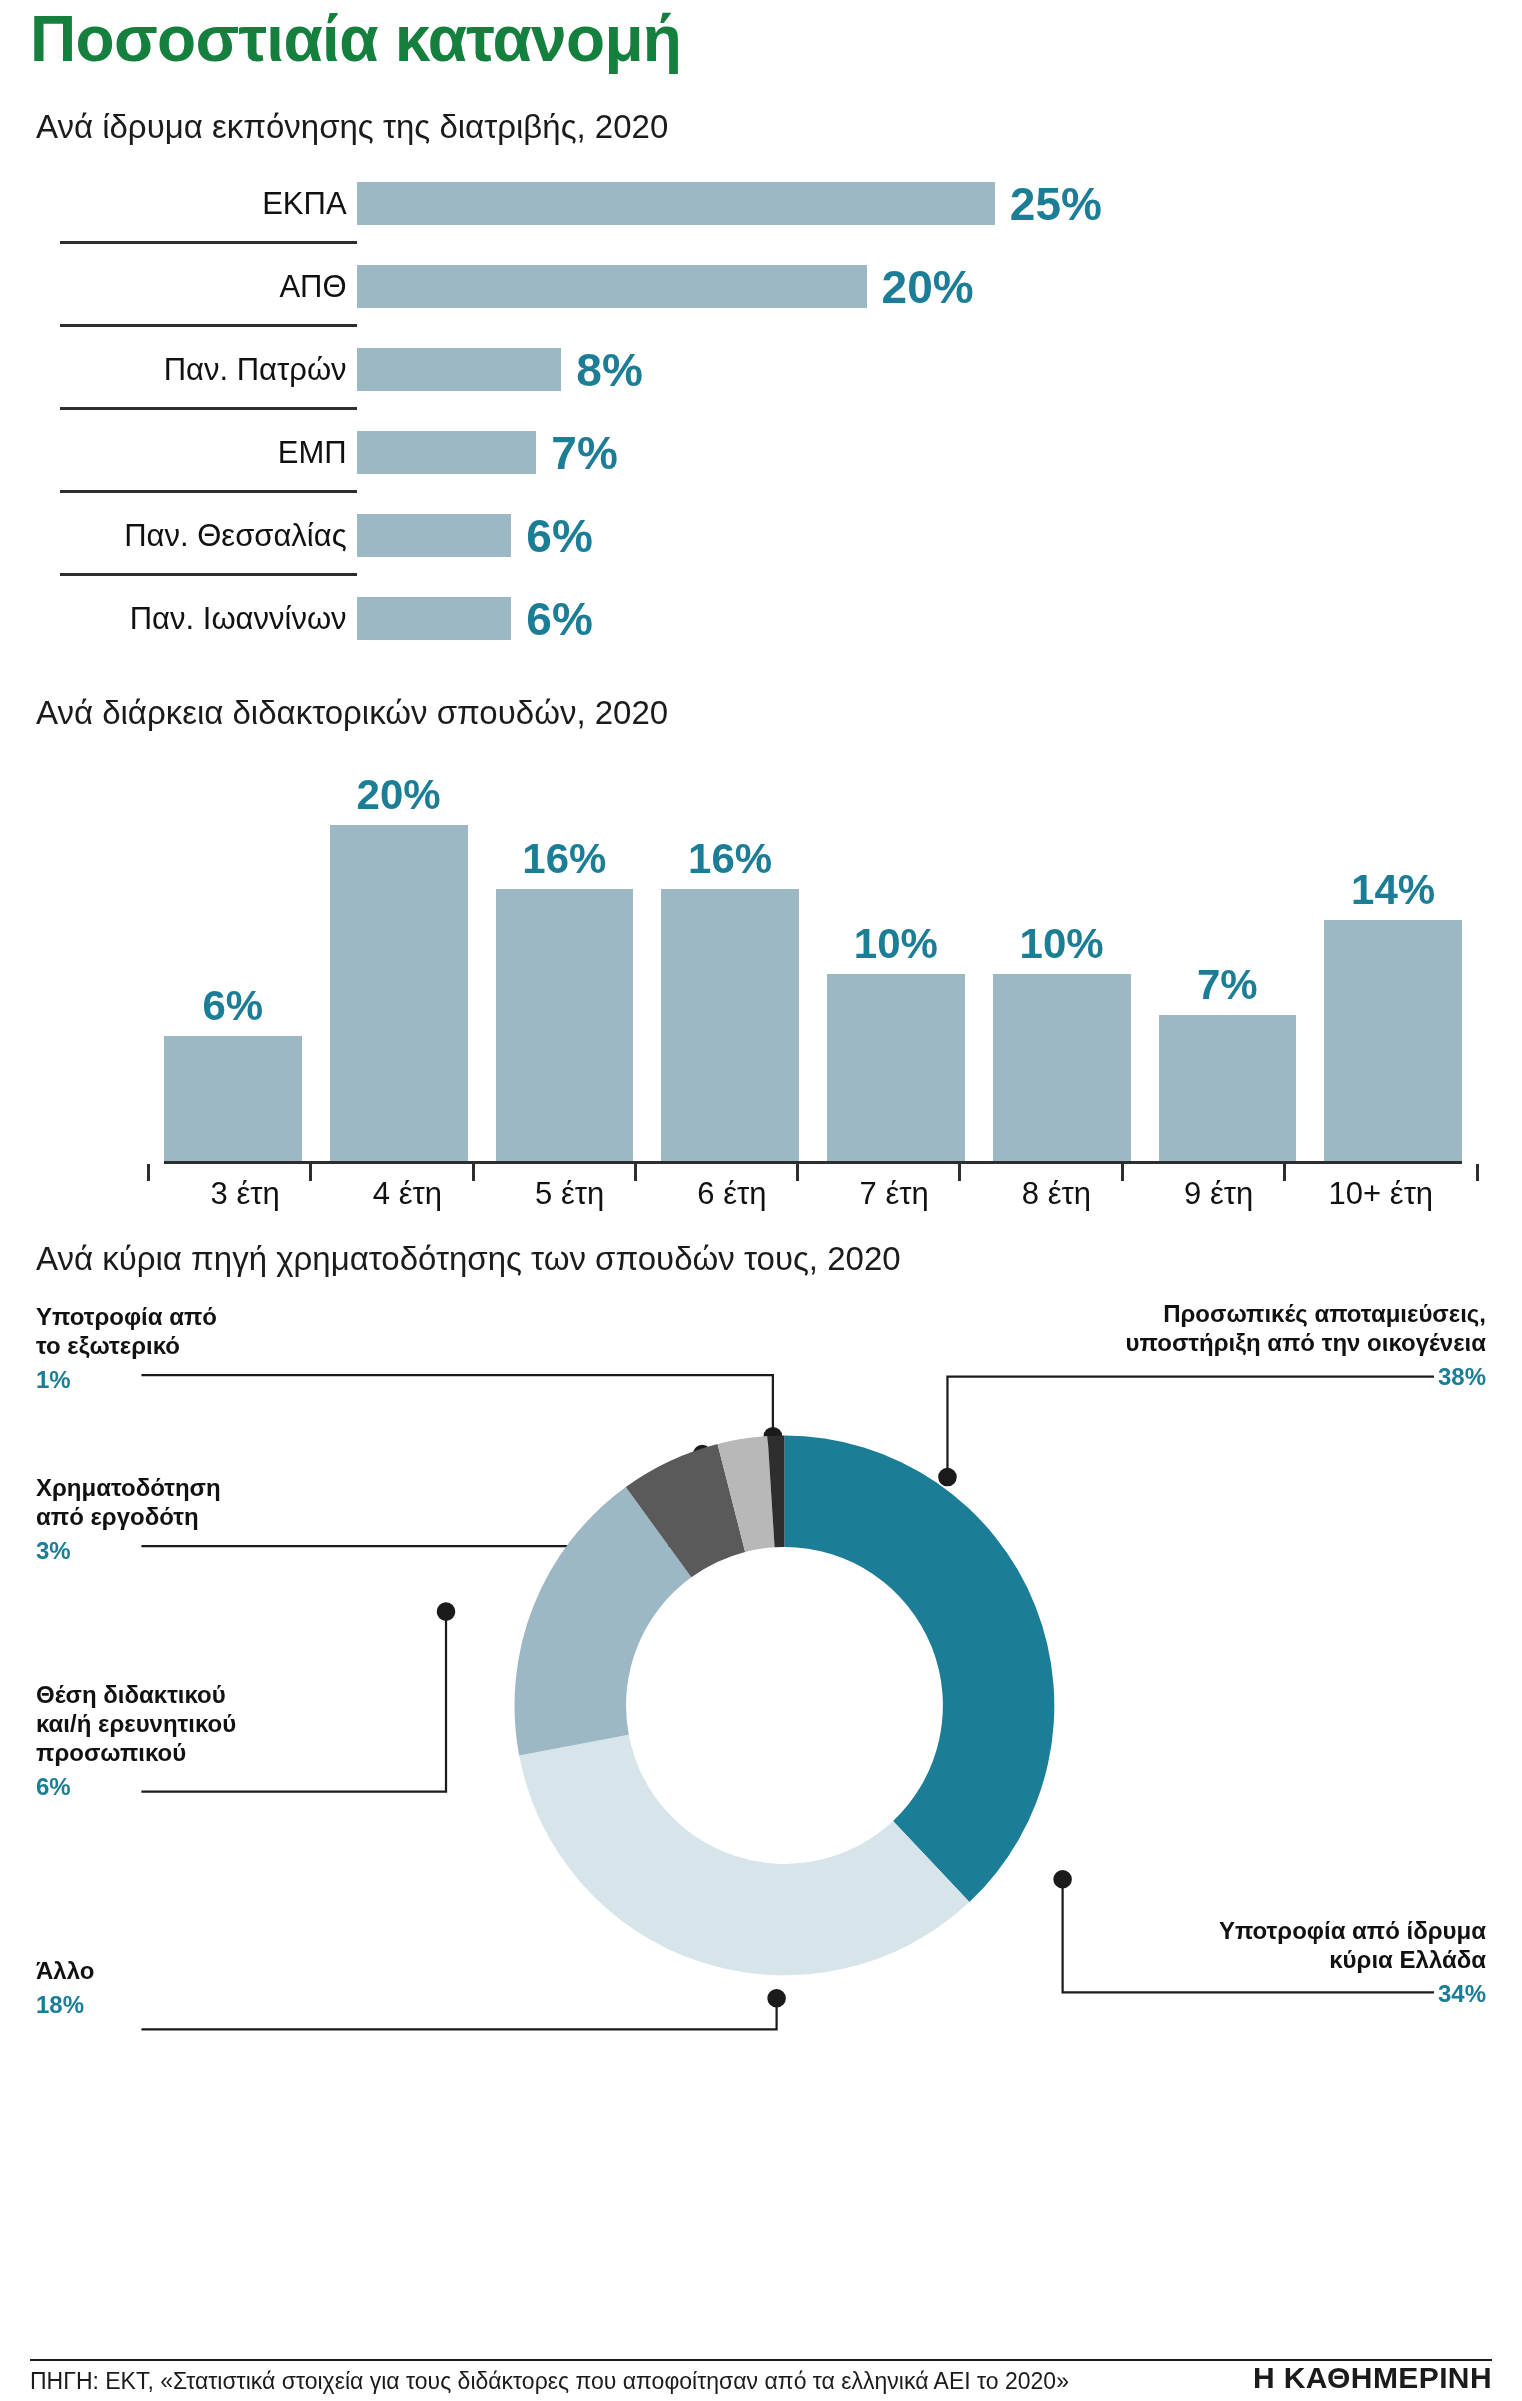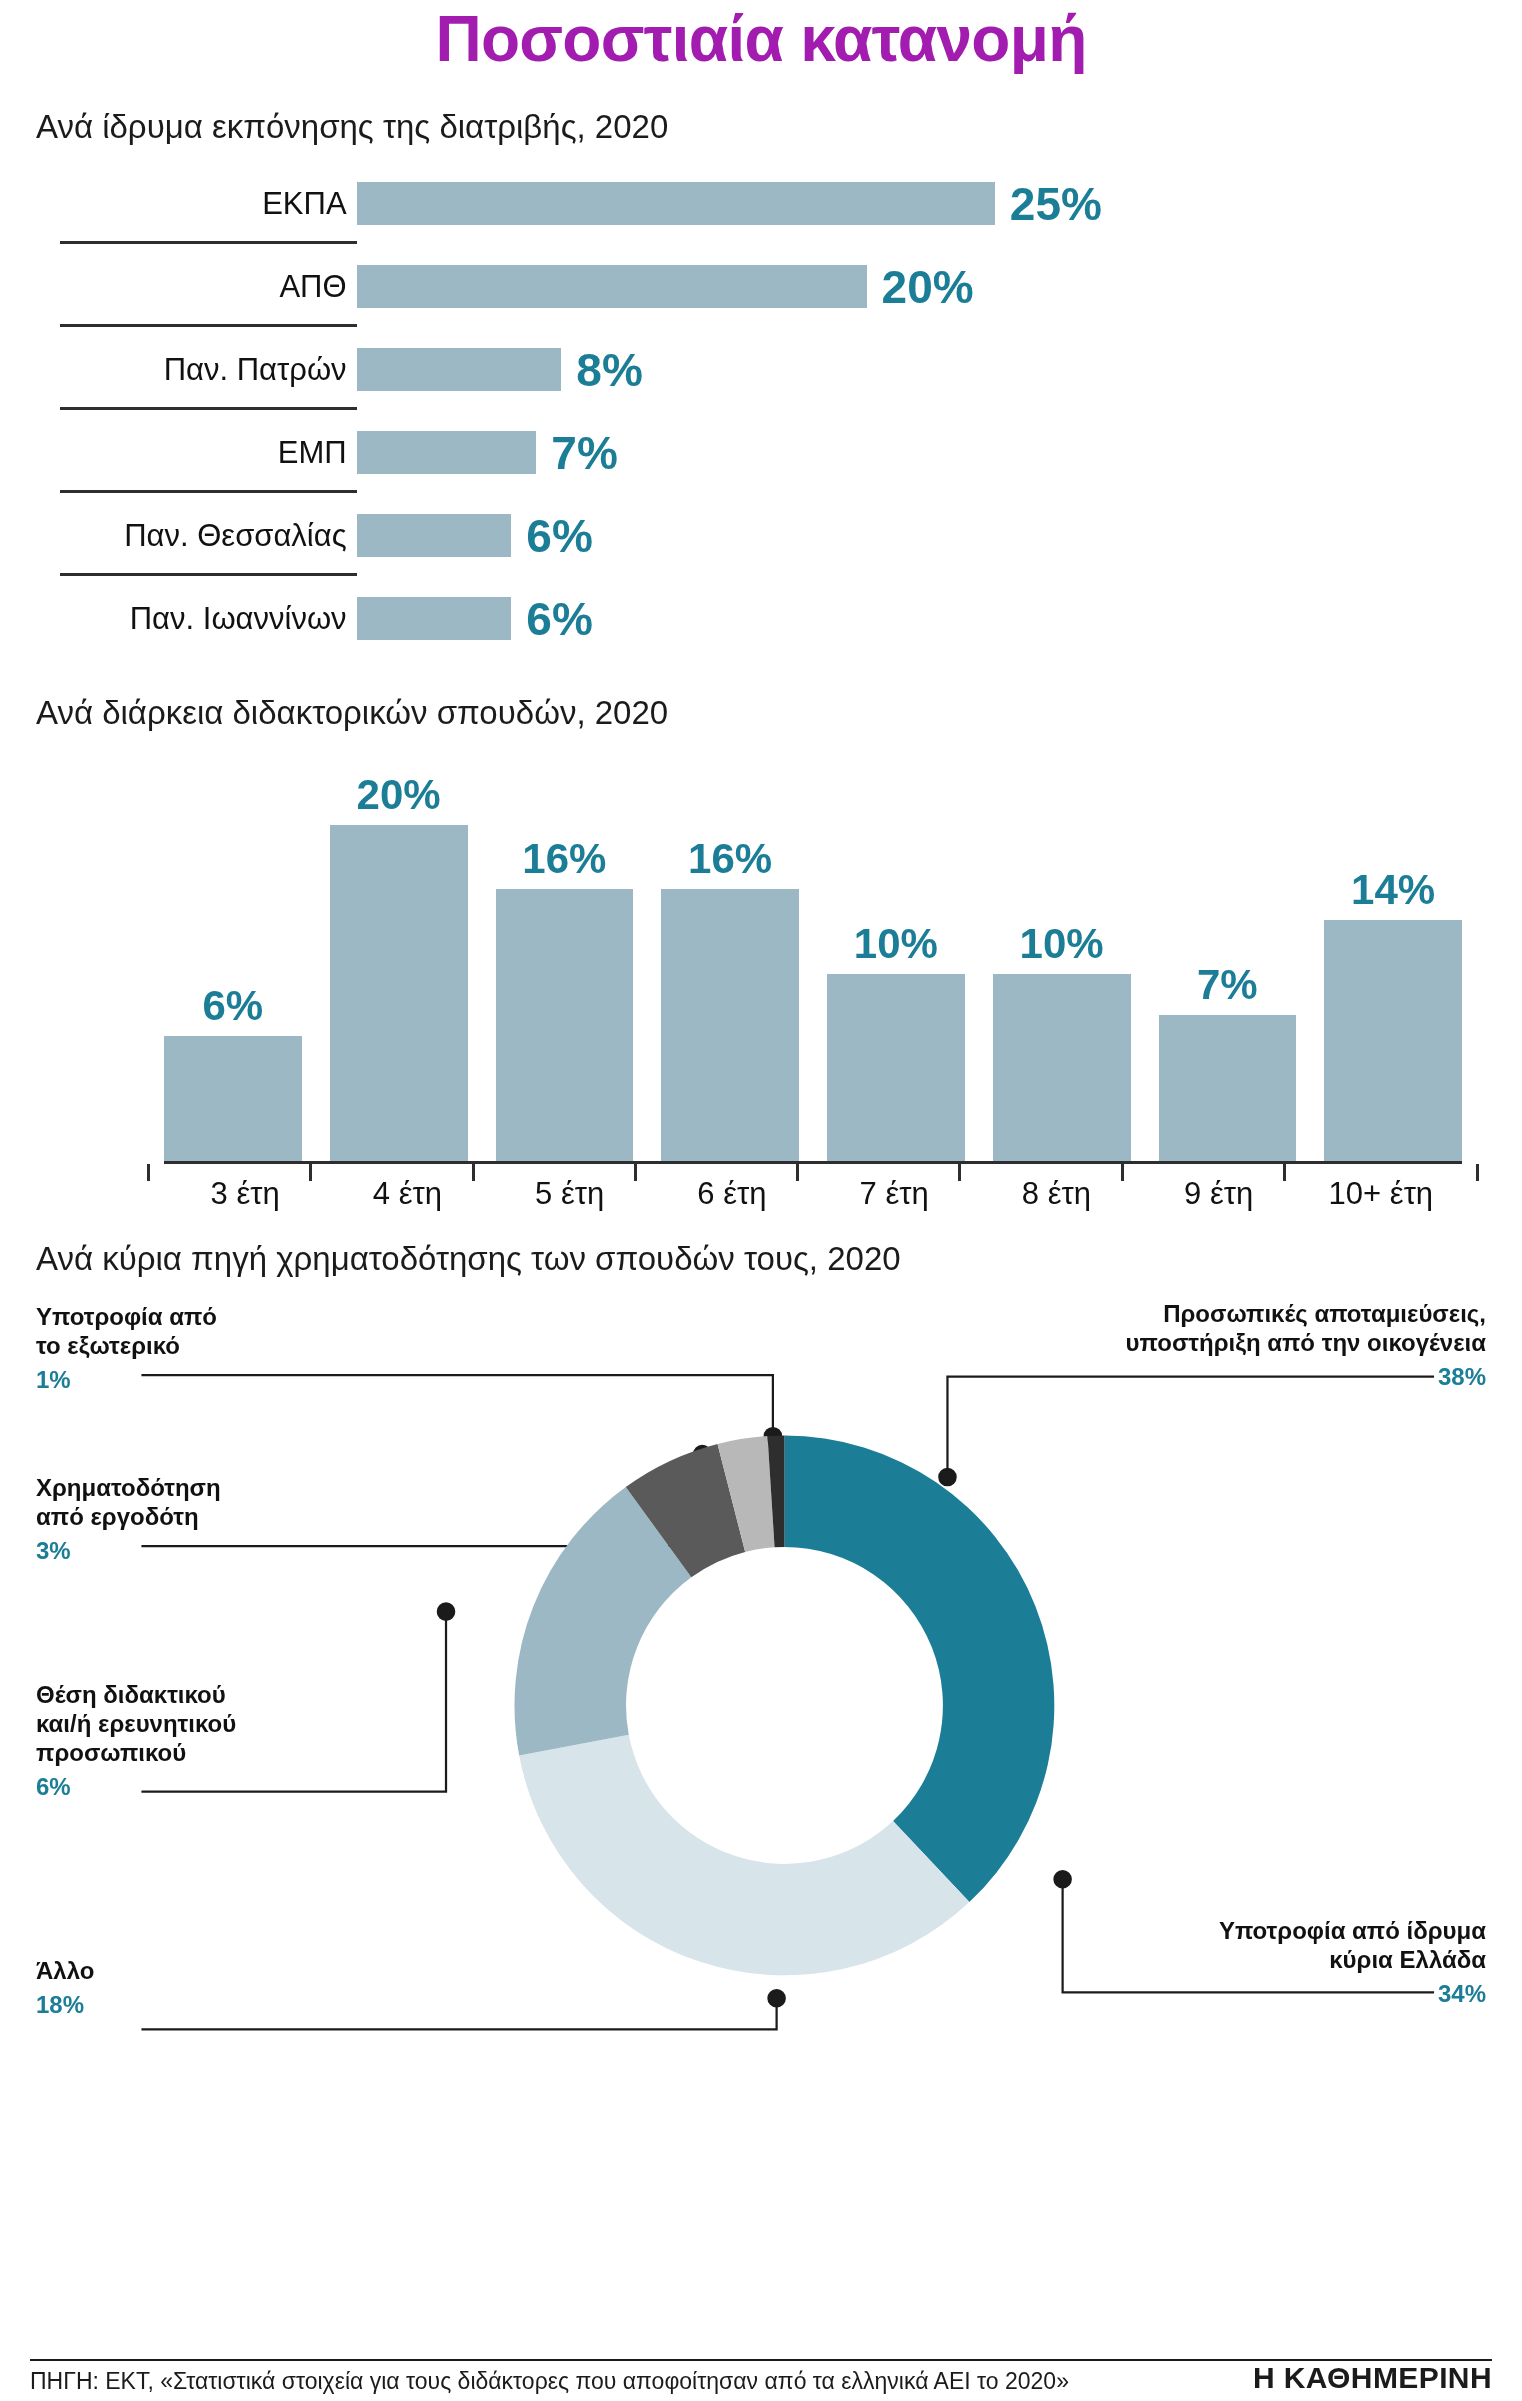--- a/index.html
+++ b/index.html
@@ -13,24 +13,23 @@
   .page {
     width: 1522px;
     min-height: 2401px;
     position: relative;
     background: #ffffff;
     padding: 0 30px;
   }
 
   
   .title {
-    text-align: center;
     font-size: 64px;
     font-weight: bold;
-    color: #a21caf;
+    color: #15803d;
     line-height: 1.08;
     letter-spacing: -0.7px;
     padding-top: 4.5px;
   }
   .title .l2 { display: block; }
 
   
   .subtitle {
     font-size: 33px;
     color: #1b1b1b;

